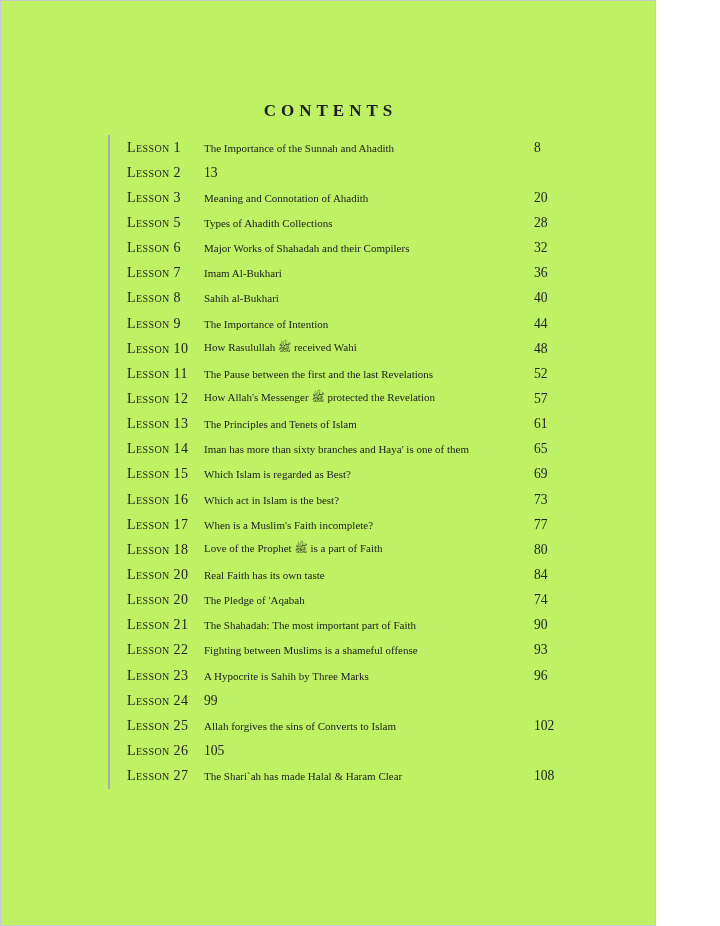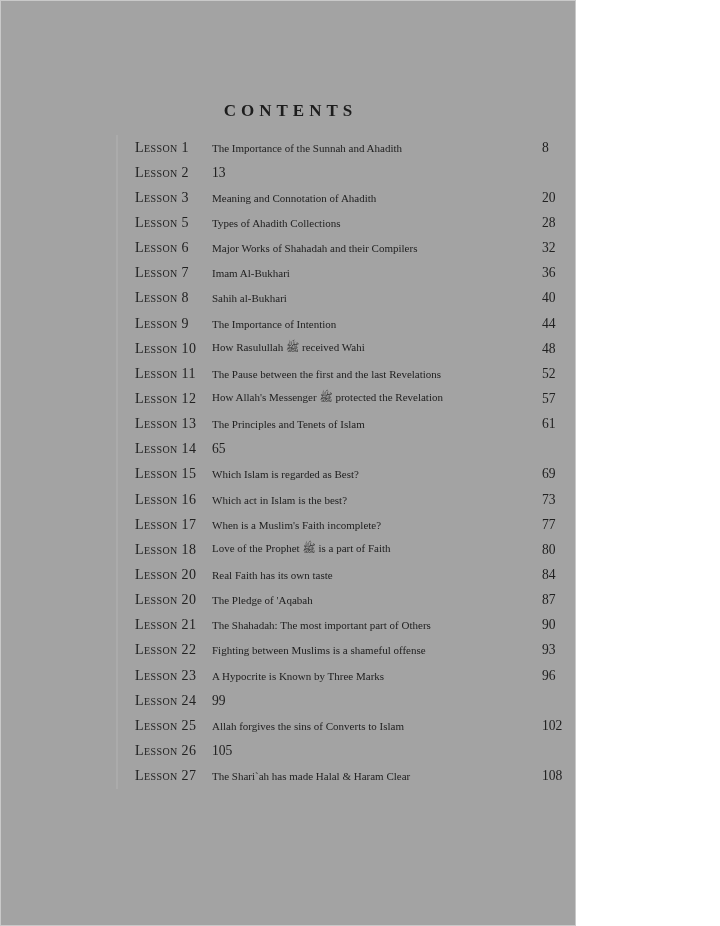--- a/index.html
+++ b/index.html
@@ -3,39 +3,39 @@
 <meta charset="utf-8">
 <style>
   * { margin: 0; padding: 0; box-sizing: border-box; }
   html, body {
     width: 720px; height: 926px;
     background: #ffffff;
     font-family: "Liberation Serif", serif;
   }
   .page {
     position: relative;
-    width: 576px; height: 926px;
-    background: #a3a3a3;
+    width: 656px; height: 926px;
+    background: #bef264;
     border: 1px solid #c9c9c9;
     overflow: hidden;
   }
   .contents-title {
     position: absolute;
     top: 100px; left: 0;
     width: 100%;
     text-align: center;
     font-size: 17px;
     font-weight: 600;
     letter-spacing: 5px;
     padding-left: 5px; 
     color: #1d1d1d;
   }
   .toc {
     position: absolute;
-    top: 134px; left: 115px;
+    top: 134px; left: 107px;
     border-left: 2px solid #ababab;
     padding-left: 17px;
   }
   .toc-row {
     display: flex;
     align-items: center;
     height: 25.15px;
     width: 470px;
   }
   .toc-label {
@@ -137,20 +137,21 @@
   </div>
 
   <div class="toc-row">
     <span class="toc-label">Lesson 13</span>
     <span class="toc-entry-title">The Principles and Tenets of Islam</span>
     <span class="toc-page">61</span>
   </div>
 
   <div class="toc-row">
     <span class="toc-label">Lesson 14</span>
+    <span class="toc-entry-title">Iman has more than sixty branches and Haya' is one of them</span>
     <span class="toc-page">65</span>
   </div>
 
   <div class="toc-row">
     <span class="toc-label">Lesson 15</span>
     <span class="toc-entry-title">Which Islam is regarded as Best?</span>
     <span class="toc-page">69</span>
   </div>
 
   <div class="toc-row">
@@ -173,38 +174,38 @@
 
   <div class="toc-row">
     <span class="toc-label">Lesson 20</span>
     <span class="toc-entry-title">Real Faith has its own taste</span>
     <span class="toc-page">84</span>
   </div>
 
   <div class="toc-row">
     <span class="toc-label">Lesson 20</span>
     <span class="toc-entry-title">The Pledge of 'Aqabah</span>
-    <span class="toc-page">87</span>
+    <span class="toc-page">74</span>
   </div>
 
   <div class="toc-row">
     <span class="toc-label">Lesson 21</span>
-    <span class="toc-entry-title">The Shahadah: The most important part of Others</span>
+    <span class="toc-entry-title">The Shahadah: The most important part of Faith</span>
     <span class="toc-page">90</span>
   </div>
 
   <div class="toc-row">
     <span class="toc-label">Lesson 22</span>
     <span class="toc-entry-title">Fighting between Muslims is a shameful offense</span>
     <span class="toc-page">93</span>
   </div>
 
   <div class="toc-row">
     <span class="toc-label">Lesson 23</span>
-    <span class="toc-entry-title">A Hypocrite is Known by Three Marks</span>
+    <span class="toc-entry-title">A Hypocrite is Sahih by Three Marks</span>
     <span class="toc-page">96</span>
   </div>
 
   <div class="toc-row">
     <span class="toc-label">Lesson 24</span>
     <span class="toc-page">99</span>
   </div>
 
   <div class="toc-row">
     <span class="toc-label">Lesson 25</span>

